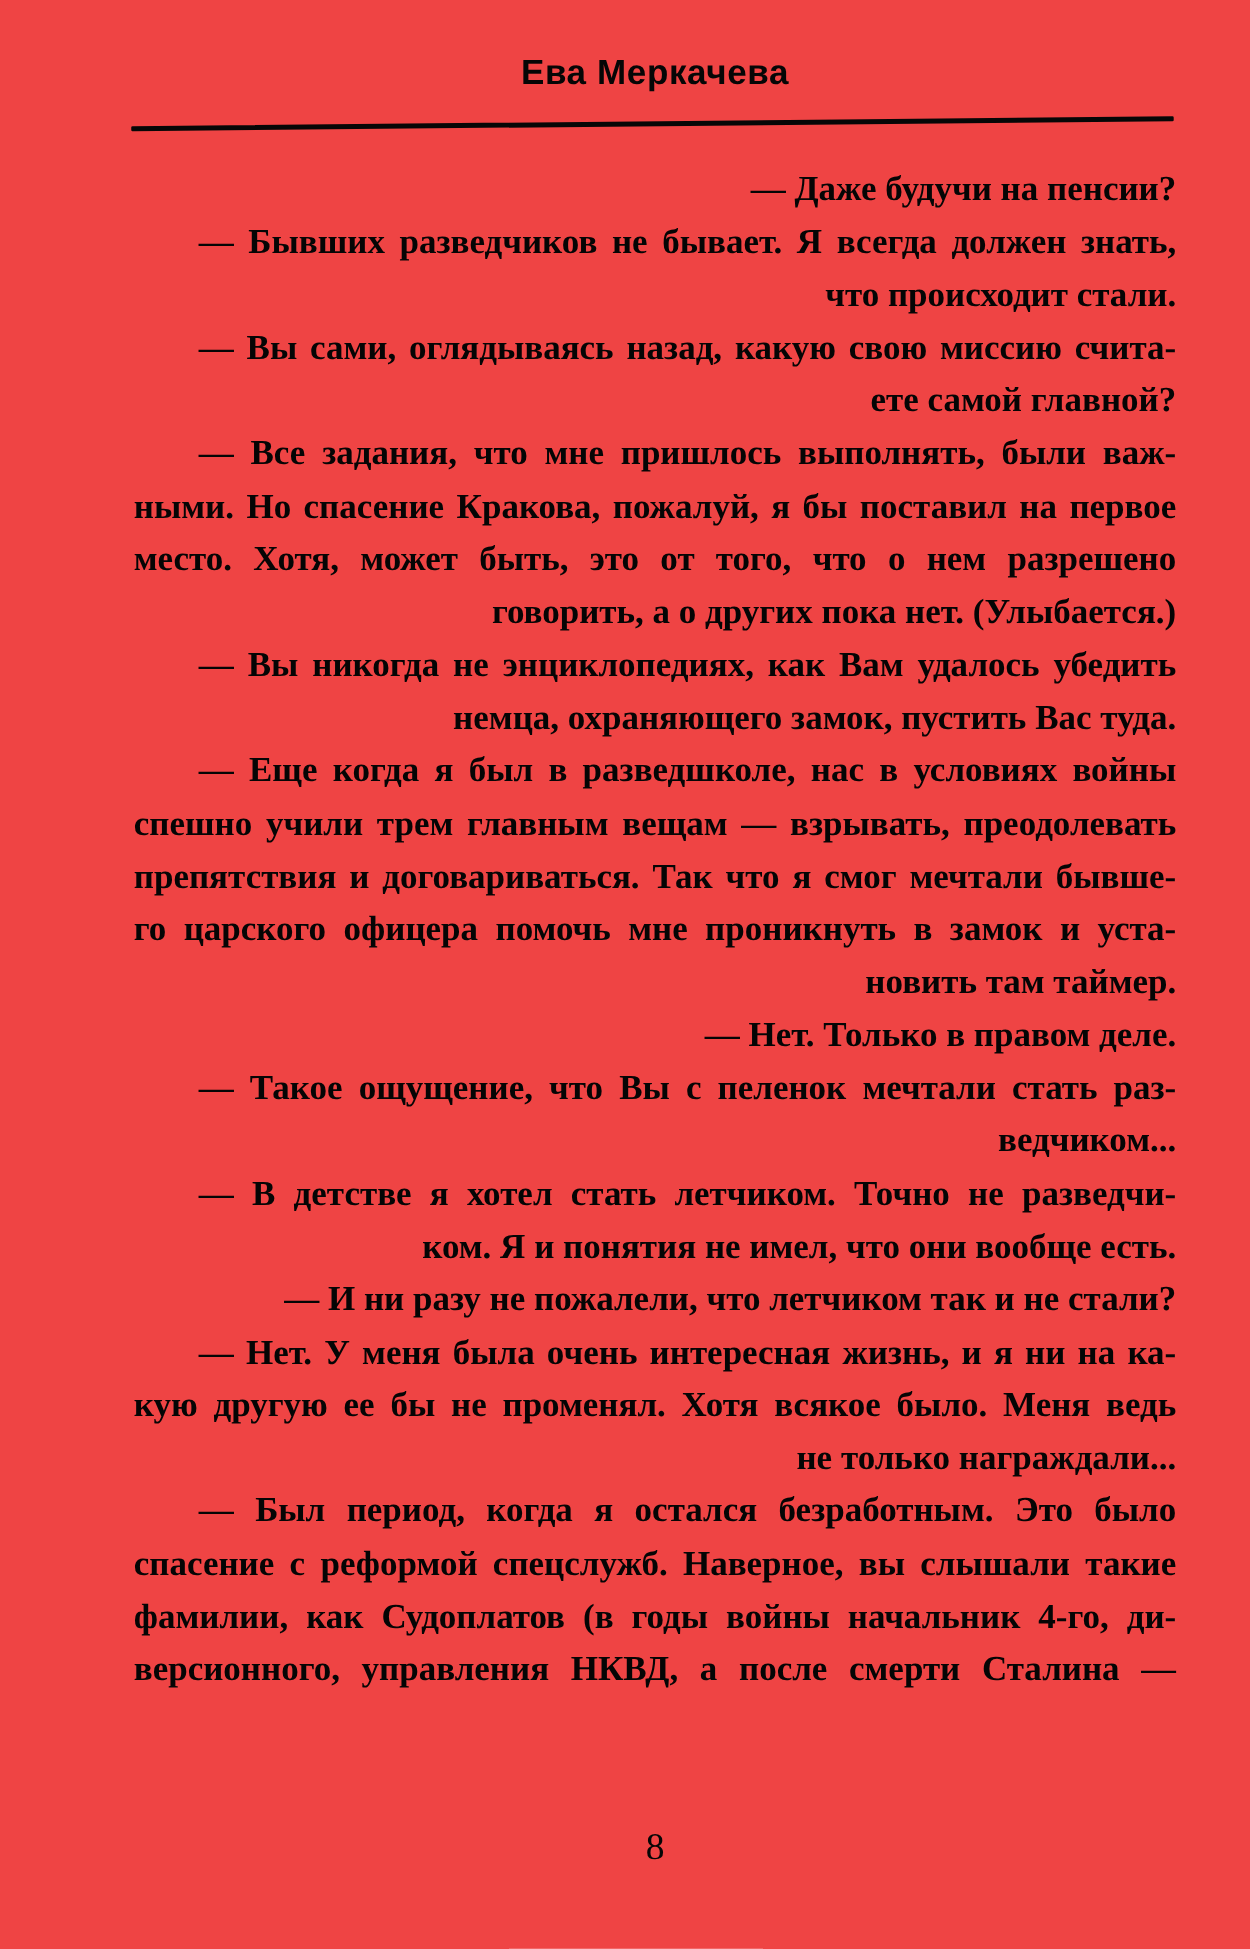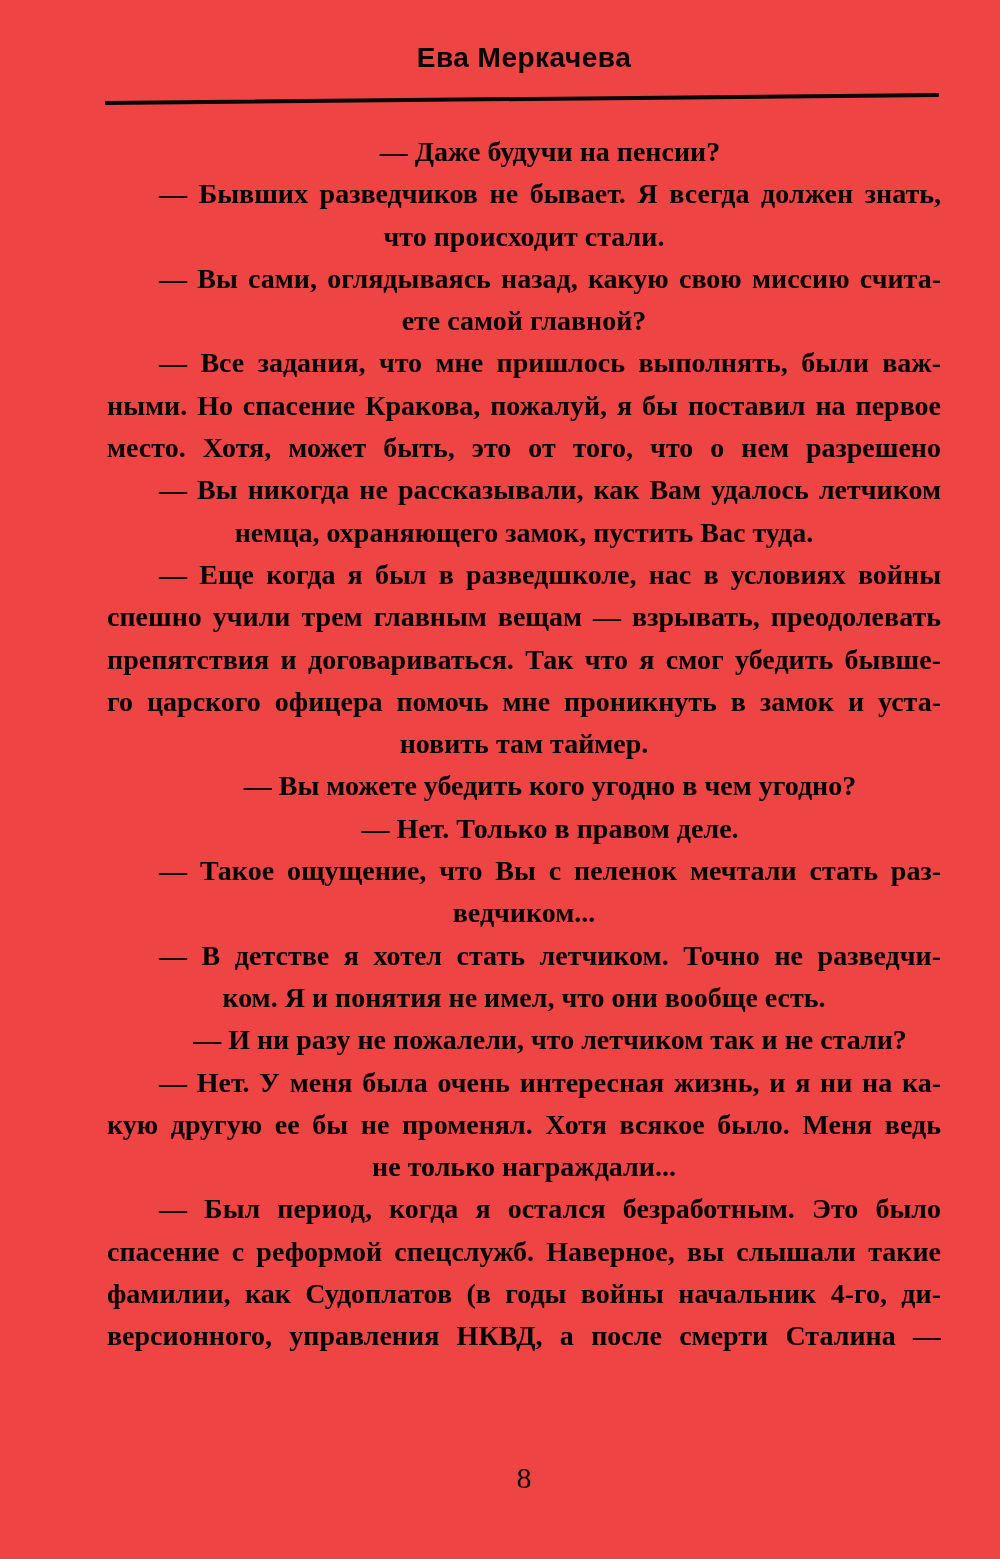--- a/index.html
+++ b/index.html
@@ -42,21 +42,21 @@
     width: 834px;
   }
   .line {
     height: 42.3px;
     line-height: 42.3px;
     font-size: 28px;
     font-weight: 700;
     color: #050505;
     white-space: normal;
     overflow: hidden;
-    text-align: center;
+    text-align: right;
   }
   .line.i { padding-left: 52px; }
   .line.j { text-align: justify; text-align-last: justify; }
   .page-number {
     position: absolute;
     left: 107px;
     top: 1461px;
     width: 834px;
     text-align: center;
     font-family: "Liberation Serif", serif;
@@ -73,28 +73,28 @@
   <div class="header-rule"></div>
   <div class="body-text">
       <div class="line i">— Даже будучи на пенсии?</div>
       <div class="line i j">— Бывших разведчиков не бывает. Я всегда должен знать,</div>
       <div class="line">что происходит стали.</div>
       <div class="line i j">— Вы сами, оглядываясь назад, какую свою миссию счита-</div>
       <div class="line">ете самой главной?</div>
       <div class="line i j">— Все задания, что мне пришлось выполнять, были важ-</div>
       <div class="line j">ными. Но спасение Кракова, пожалуй, я бы поставил на первое</div>
       <div class="line j">место. Хотя, может быть, это от того, что о нем разрешено</div>
-      <div class="line i j">— Вы никогда не рассказывали, как Вам удалось летчиком</div>
+      <div class="line">говорить, а о других пока нет. (Улыбается.)</div>
+      <div class="line i j">— Вы никогда не энциклопедиях, как Вам удалось убедить</div>
       <div class="line">немца, охраняющего замок, пустить Вас туда.</div>
       <div class="line i j">— Еще когда я был в разведшколе, нас в условиях войны</div>
       <div class="line j">спешно учили трем главным вещам — взрывать, преодолевать</div>
-      <div class="line j">препятствия и договариваться. Так что я смог убедить бывше-</div>
+      <div class="line j">препятствия и договариваться. Так что я смог мечтали бывше-</div>
       <div class="line j">го царского офицера помочь мне проникнуть в замок и уста-</div>
       <div class="line">новить там таймер.</div>
-      <div class="line i">— Вы можете убедить кого угодно в чем угодно?</div>
       <div class="line i">— Нет. Только в правом деле.</div>
       <div class="line i j">— Такое ощущение, что Вы с пеленок мечтали стать раз-</div>
       <div class="line">ведчиком...</div>
       <div class="line i j">— В детстве я хотел стать летчиком. Точно не разведчи-</div>
       <div class="line">ком. Я и понятия не имел, что они вообще есть.</div>
       <div class="line i">— И ни разу не пожалели, что летчиком так и не стали?</div>
       <div class="line i j">— Нет. У меня была очень интересная жизнь, и я ни на ка-</div>
       <div class="line j">кую другую ее бы не променял. Хотя всякое было. Меня ведь</div>
       <div class="line">не только награждали...</div>
       <div class="line i j">— Был период, когда я остался безработным. Это было</div>

